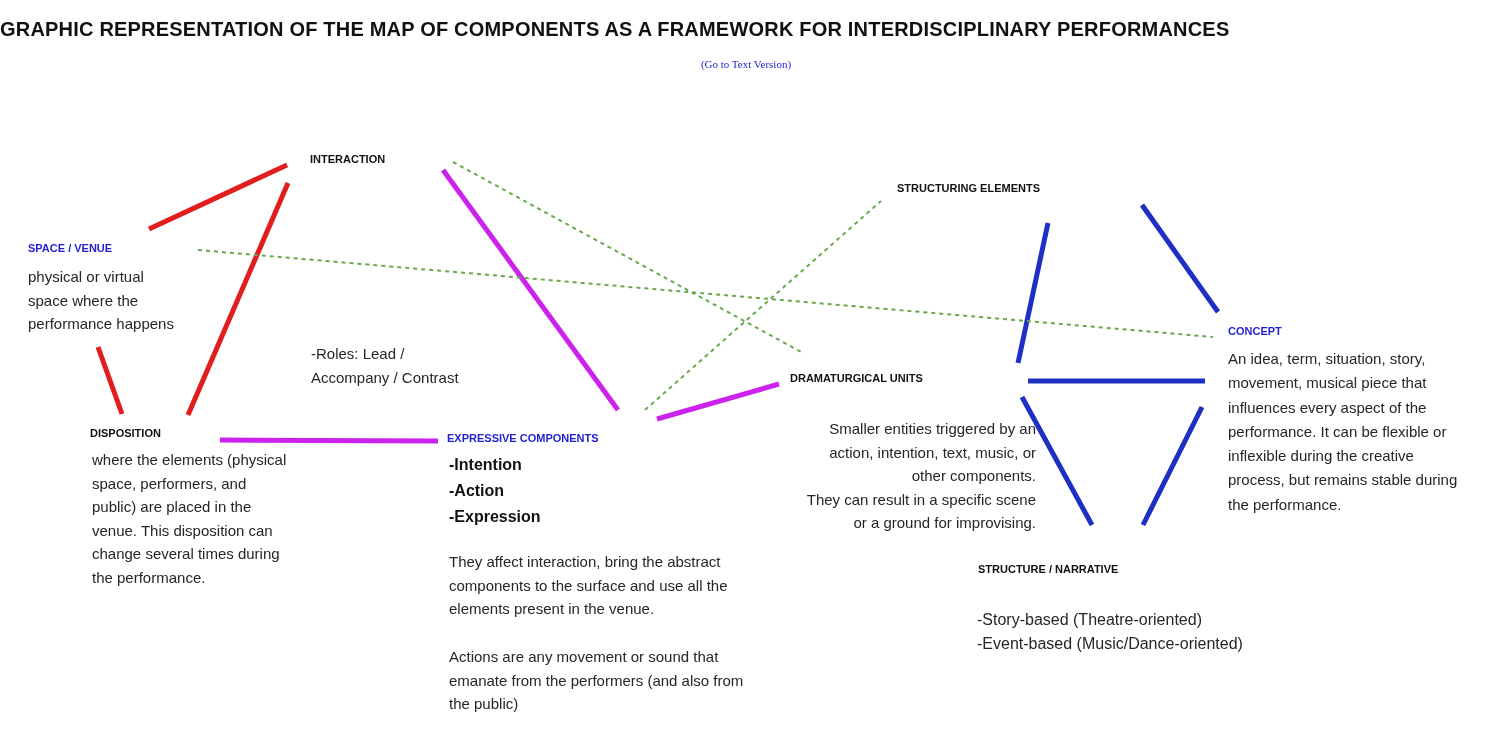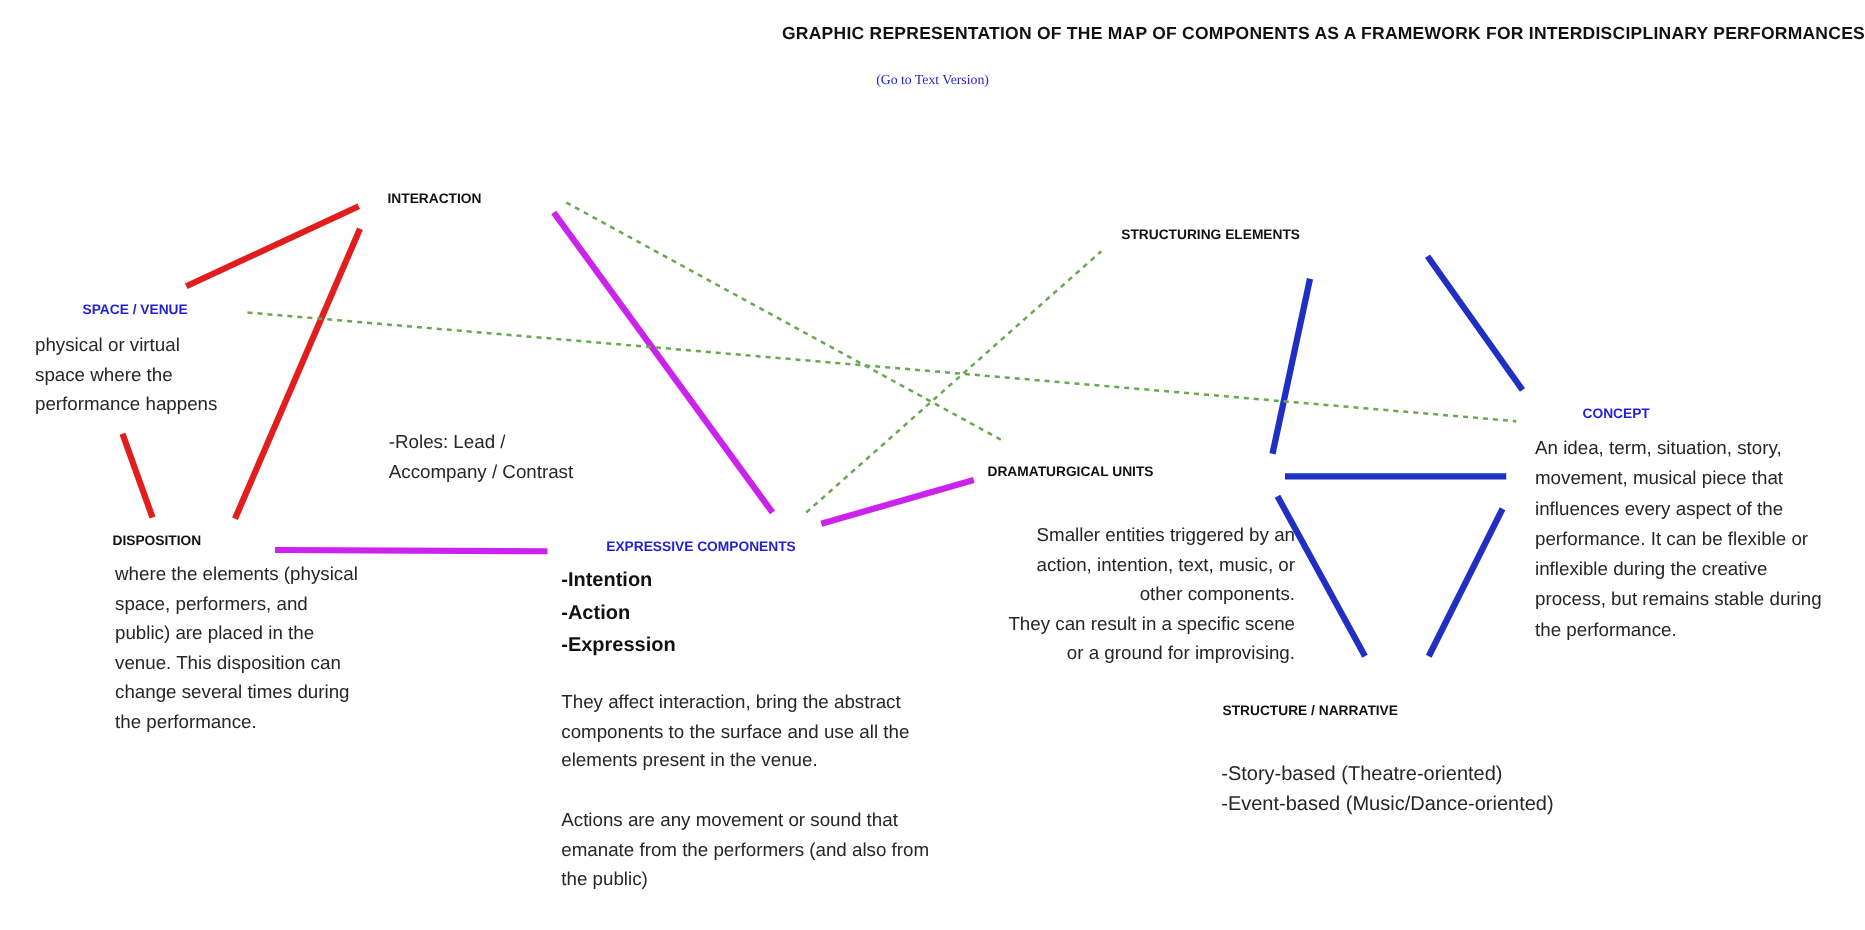--- a/index.html
+++ b/index.html
@@ -13,22 +13,22 @@
     overflow: hidden;
   }
   .connections-svg {
     position: absolute;
     left: 0; top: 0;
     width: 1492px; height: 744px;
   }
   .page-title {
     position: absolute;
     left: 0; right: 0; top: 18px;
-    text-align: right;
-    font-size: 14px;
+    text-align: left;
+    font-size: 20px;
     font-weight: bold;
     color: #111111;
     letter-spacing: 0.2px;
   }
   .text-version-link {
     position: absolute;
     left: 0; right: 0; top: 58px;
     text-align: center;
     font-family: "Liberation Serif", serif;
     font-size: 11px;
@@ -36,21 +36,21 @@
     text-decoration: none;
     cursor: pointer;
   }
   .node-title {
     position: absolute;
     font-size: 11px;
     font-weight: bold;
     color: #111111;
     white-space: nowrap;
   }
-  .node-title.blue { color: #1f1fd6; margin-left: 38px; }
+  .node-title.blue { color: #1f1fd6; }
   .body {
     position: absolute;
     font-size: 15px;
     line-height: 23.5px;
     color: #262626;
   }
   .body div { white-space: nowrap; }
   .body.bold-list { font-weight: bold; color: #111111; font-size: 16px; line-height: 26px; }
   .body.centered { text-align: center; }
   .body.centered div { white-space: nowrap; }

